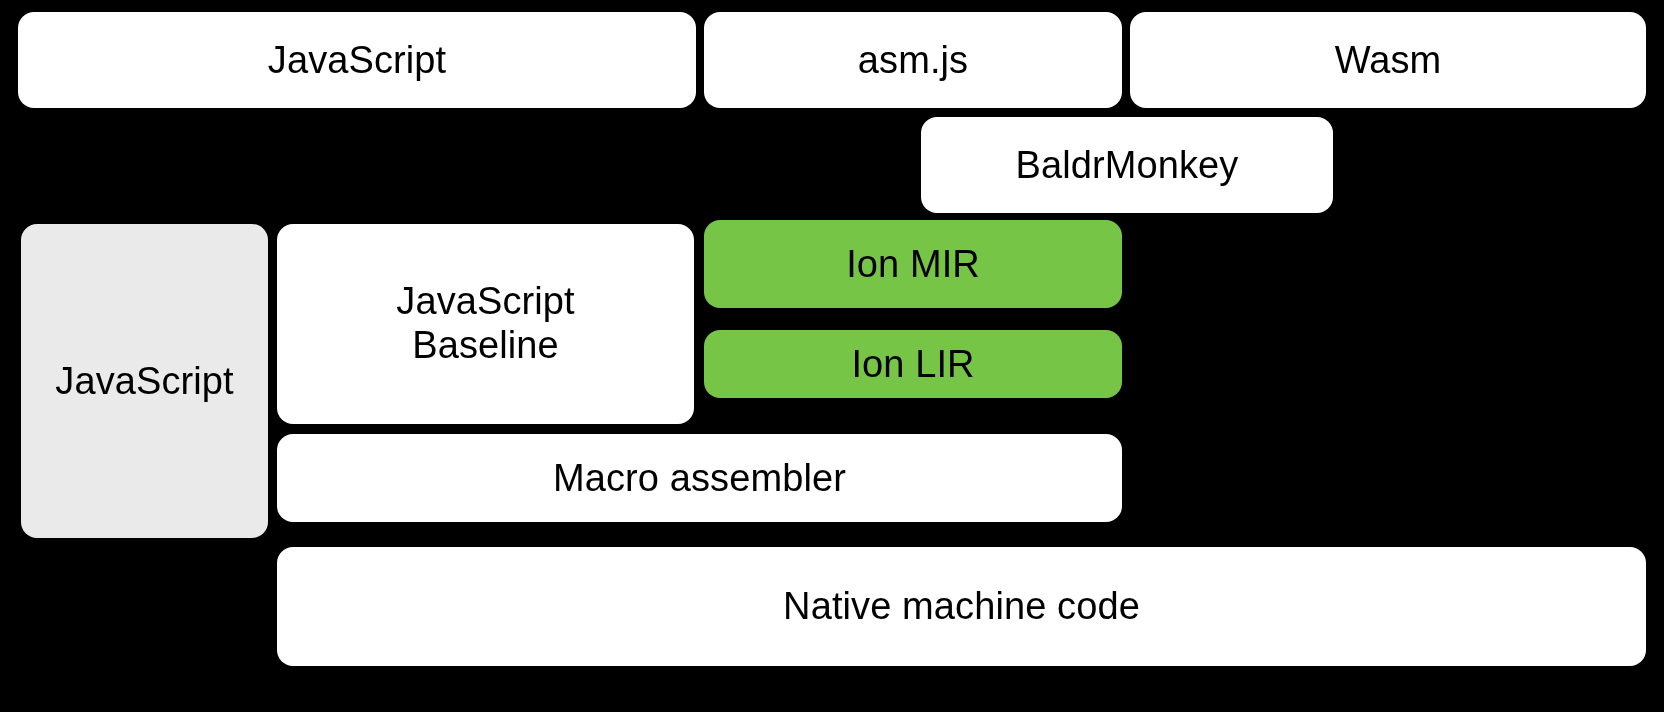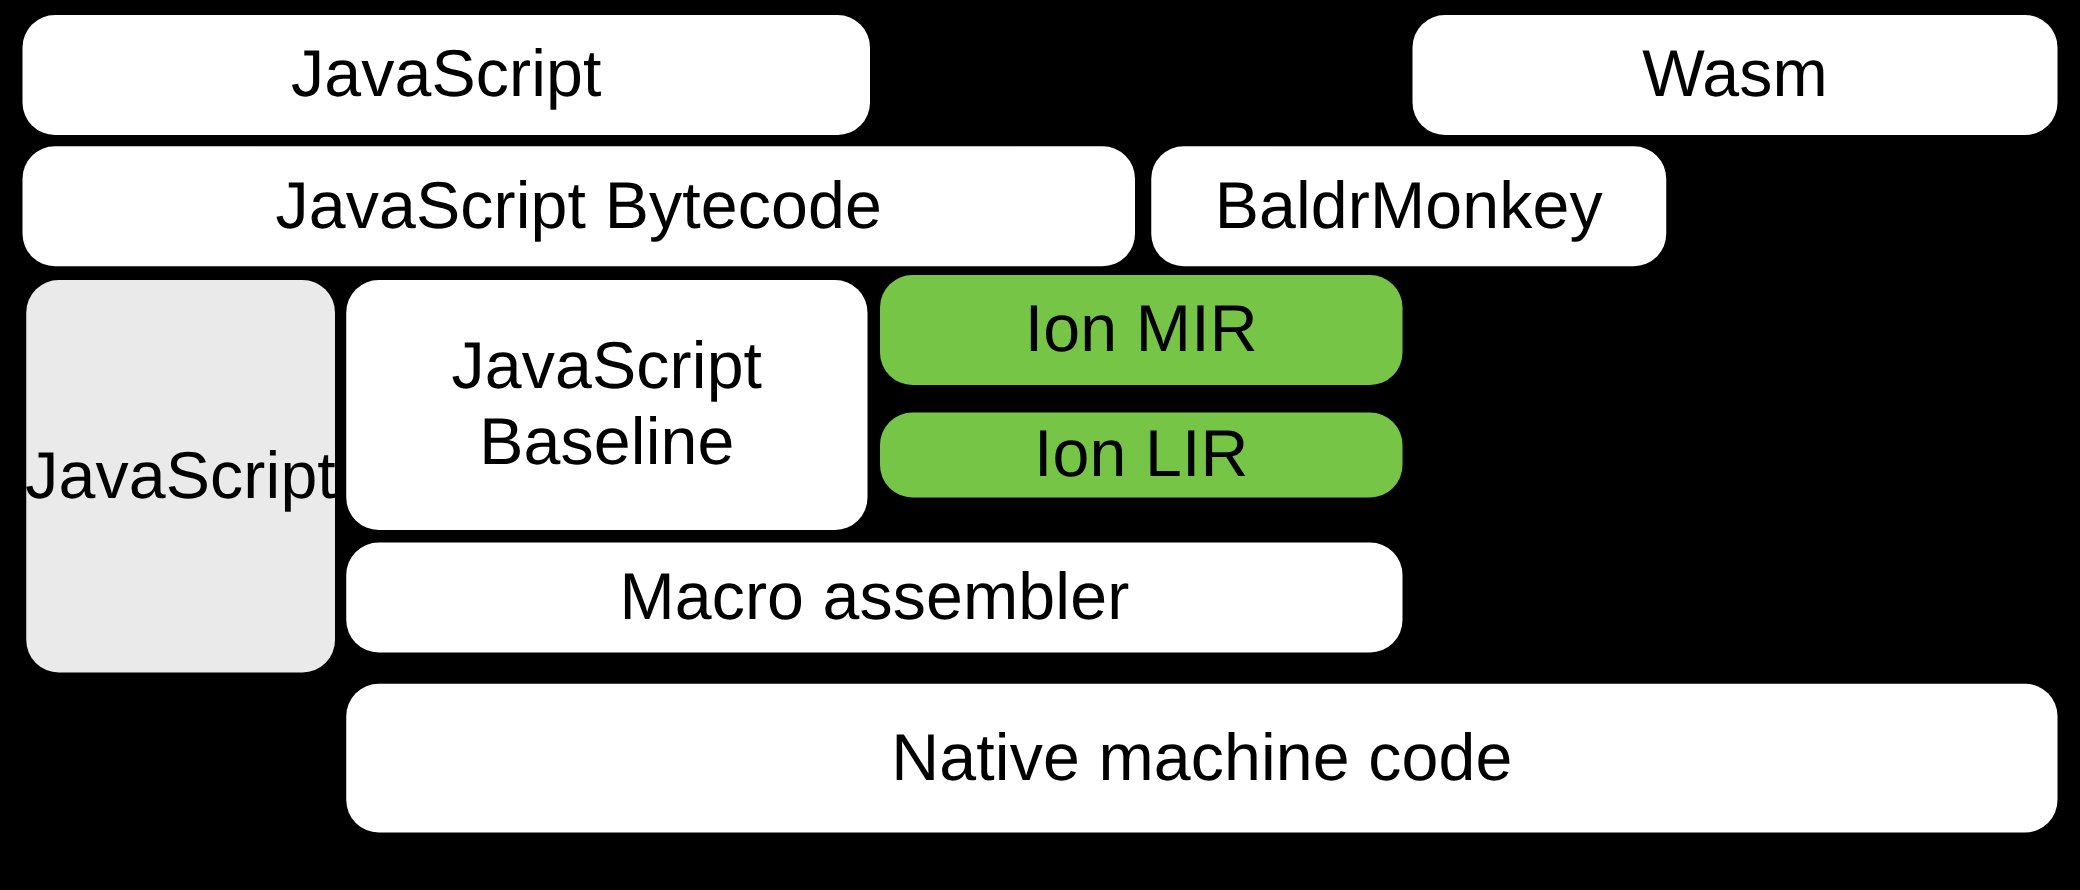--- a/index.html
+++ b/index.html
@@ -19,46 +19,46 @@
     height: 712px;
     background: #000000;
   }
   .box {
     position: absolute;
     box-sizing: border-box;
     display: flex;
     align-items: center;
     justify-content: center;
     text-align: center;
-    border-radius: 26px;
+    border-radius: 16px;
     background: #ffffff;
     color: #000000;
-    font-size: 53px;
+    font-size: 38px;
     font-weight: 400;
     line-height: 1.12;
     letter-spacing: 0.1px;
     white-space: pre-line;
     user-select: none;
   }
   .box.gray   { background: #eaeaea; }
   .box.green  { background: #77c546; }
   .box.pink   { background: #f67889; }
   .box.tall-label { line-height: 1.15; }
 </style>
 </head>
 <body>
 
 <div id="stage">
 
   <div class="box" style="left:18px; top:12px; width:678px; height:96px;">JavaScript</div>
 
+  <div class="box" style="left:704px; top:12px; width:418px; height:96px;">asm.js</div>
 
   <div class="box" style="left:1130px; top:12px; width:516px; height:96px;">Wasm</div>
 
-  <div class="box" style="left:18px; top:117px; width:890px; height:96px;">JavaScript Bytecode</div>
 
   <div class="box" style="left:921px; top:117px; width:412px; height:96px;">BaldrMonkey</div>
 
   <div class="box gray" style="left:21px; top:224px; width:247px; height:314px;">JavaScript</div>
 
   <div class="box tall-label" style="left:277px; top:224px; width:417px; height:200px;">JavaScript
 Baseline</div>
 
   <div class="box green" style="left:704px; top:220px; width:418px; height:88px;">Ion MIR</div>
 

